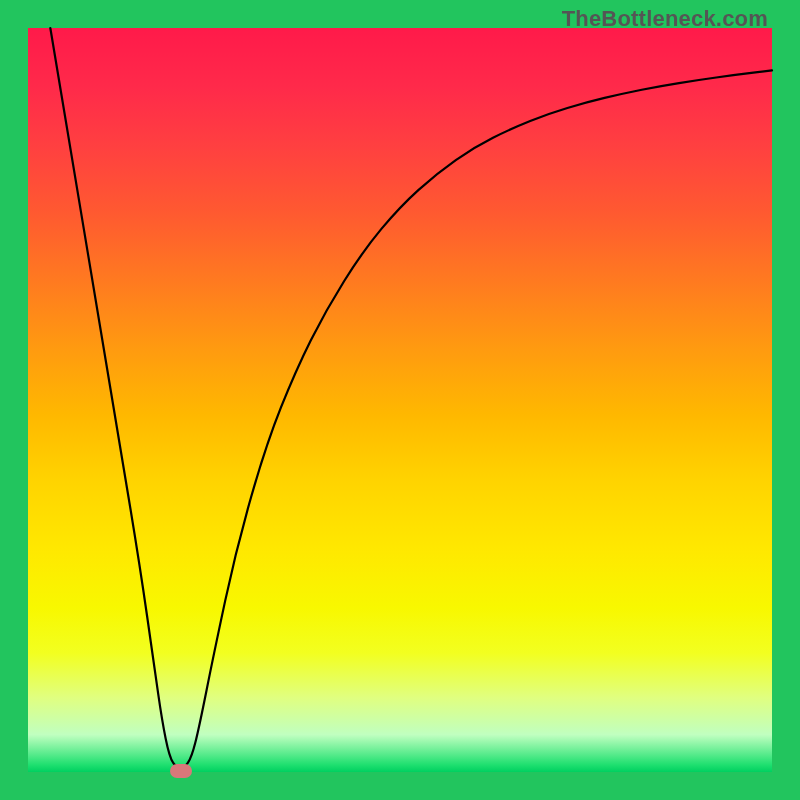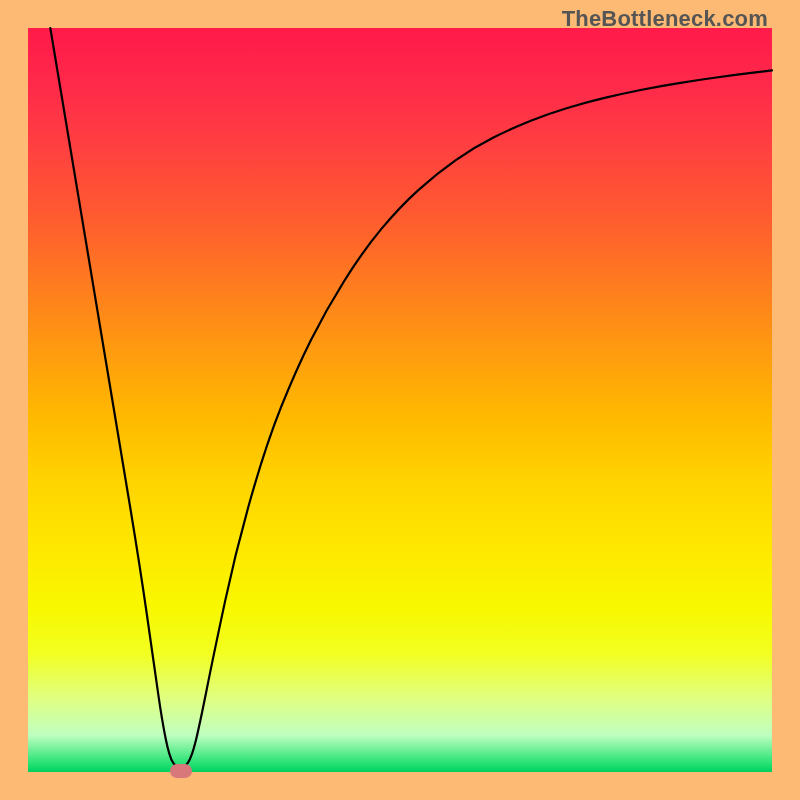--- a/index.html
+++ b/index.html
@@ -1,20 +1,20 @@
 <!DOCTYPE html>
 <html><head>
 <meta charset="utf-8">
 <style>
   * { margin: 0; padding: 0; box-sizing: border-box; }
   html, body { width: 800px; height: 800px; overflow: hidden; background: #000; }
   .frame {
     width: 800px;
     height: 800px;
-    background: #fdba74;
+    background: #22c55e;
     position: relative;
   }
   .plot-area {
     position: absolute;
     left: 28px;
     top: 28px;
     width: 744px;
     height: 744px;
     background: linear-gradient(to bottom,
       #ff1a4a 0%,

